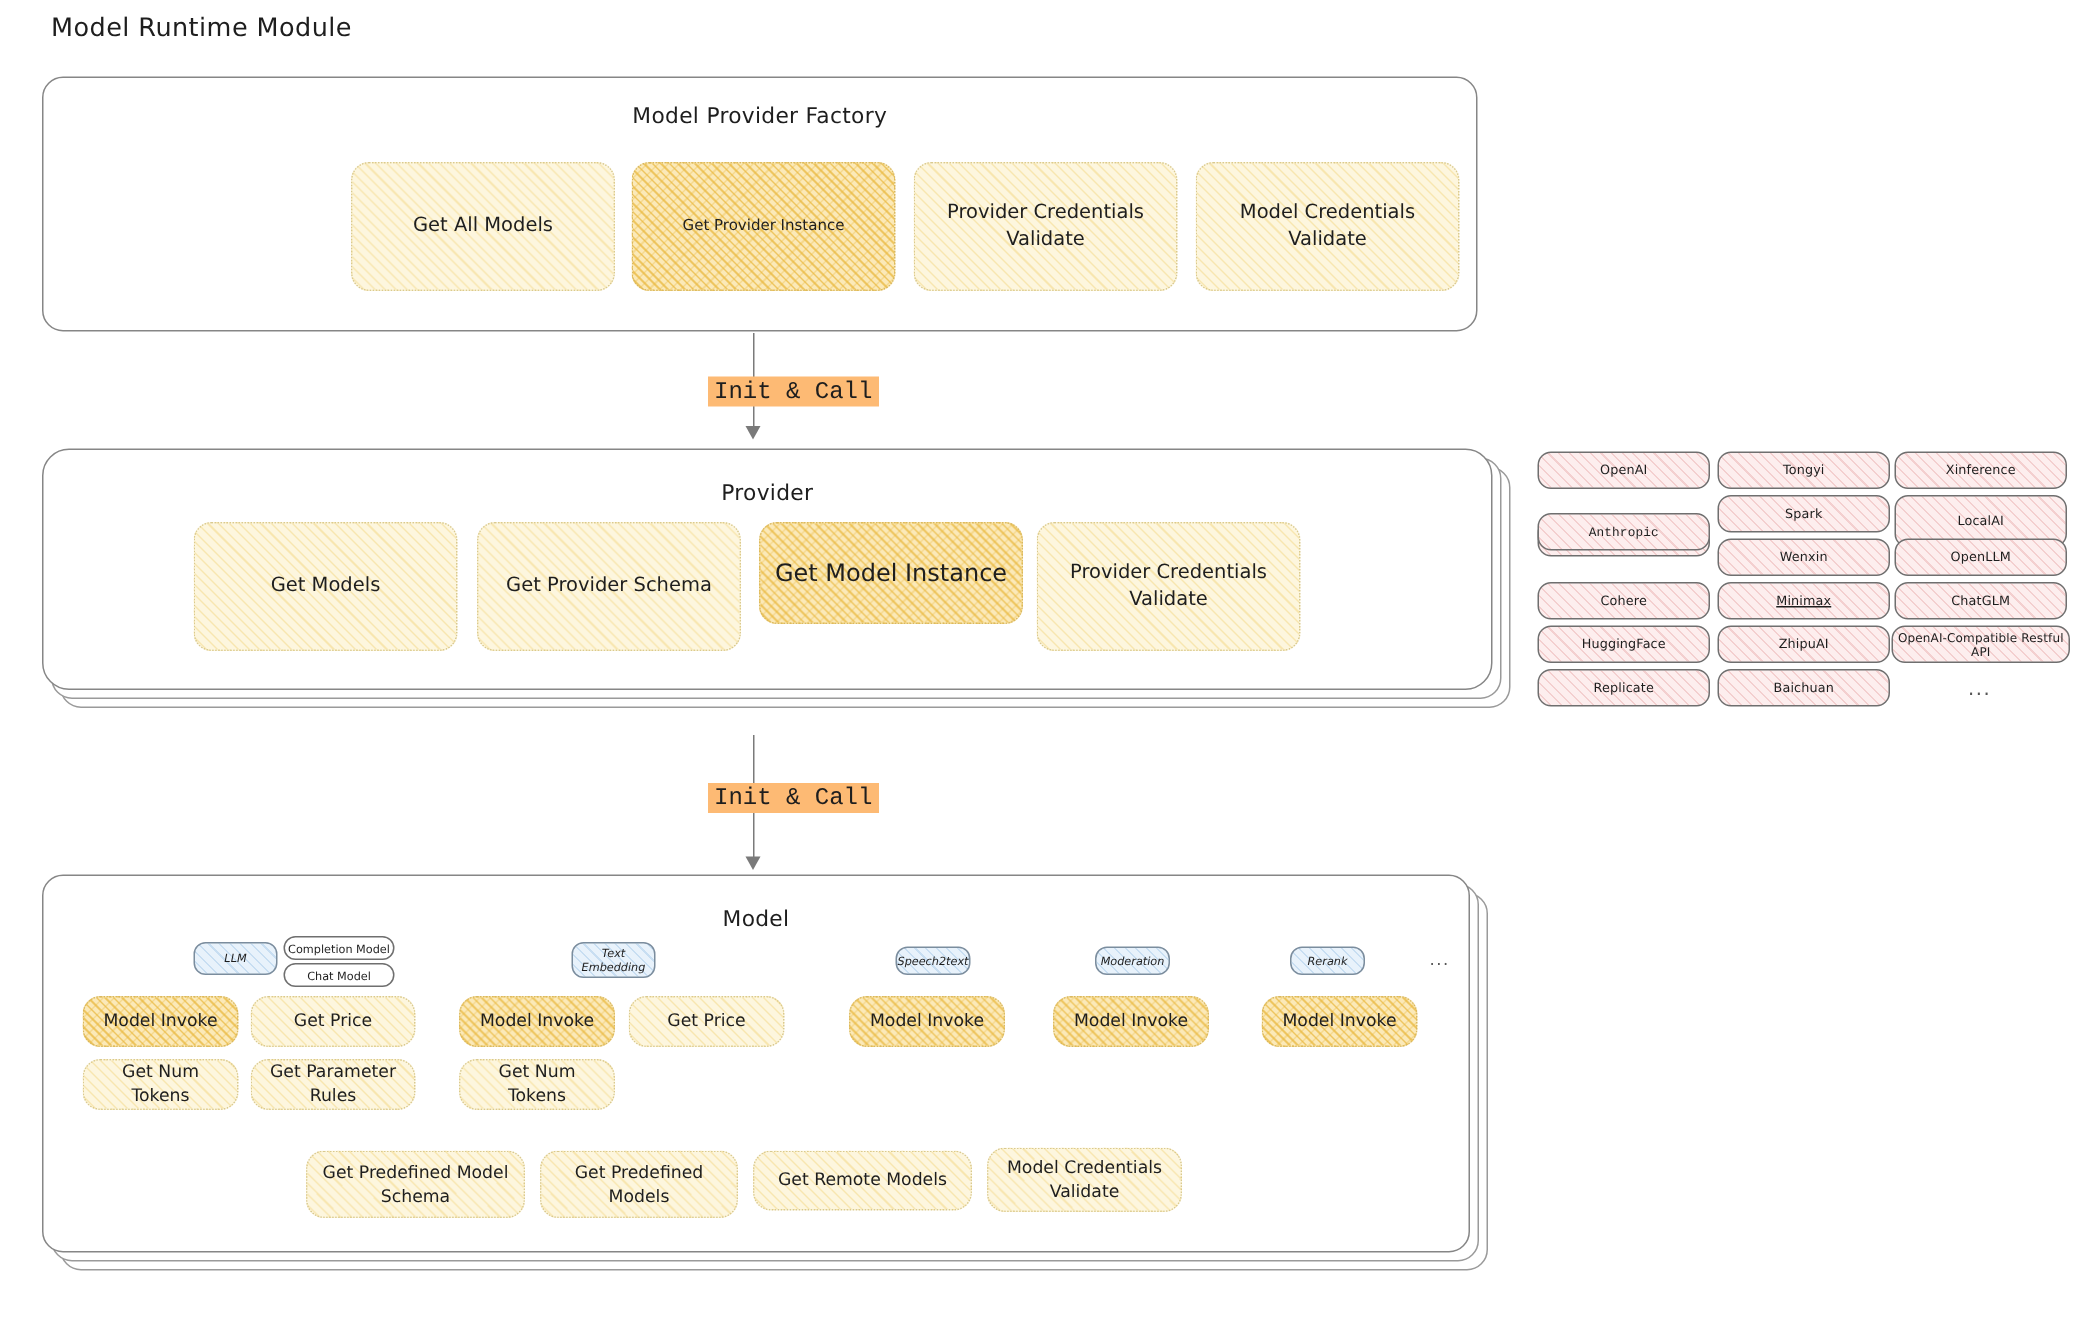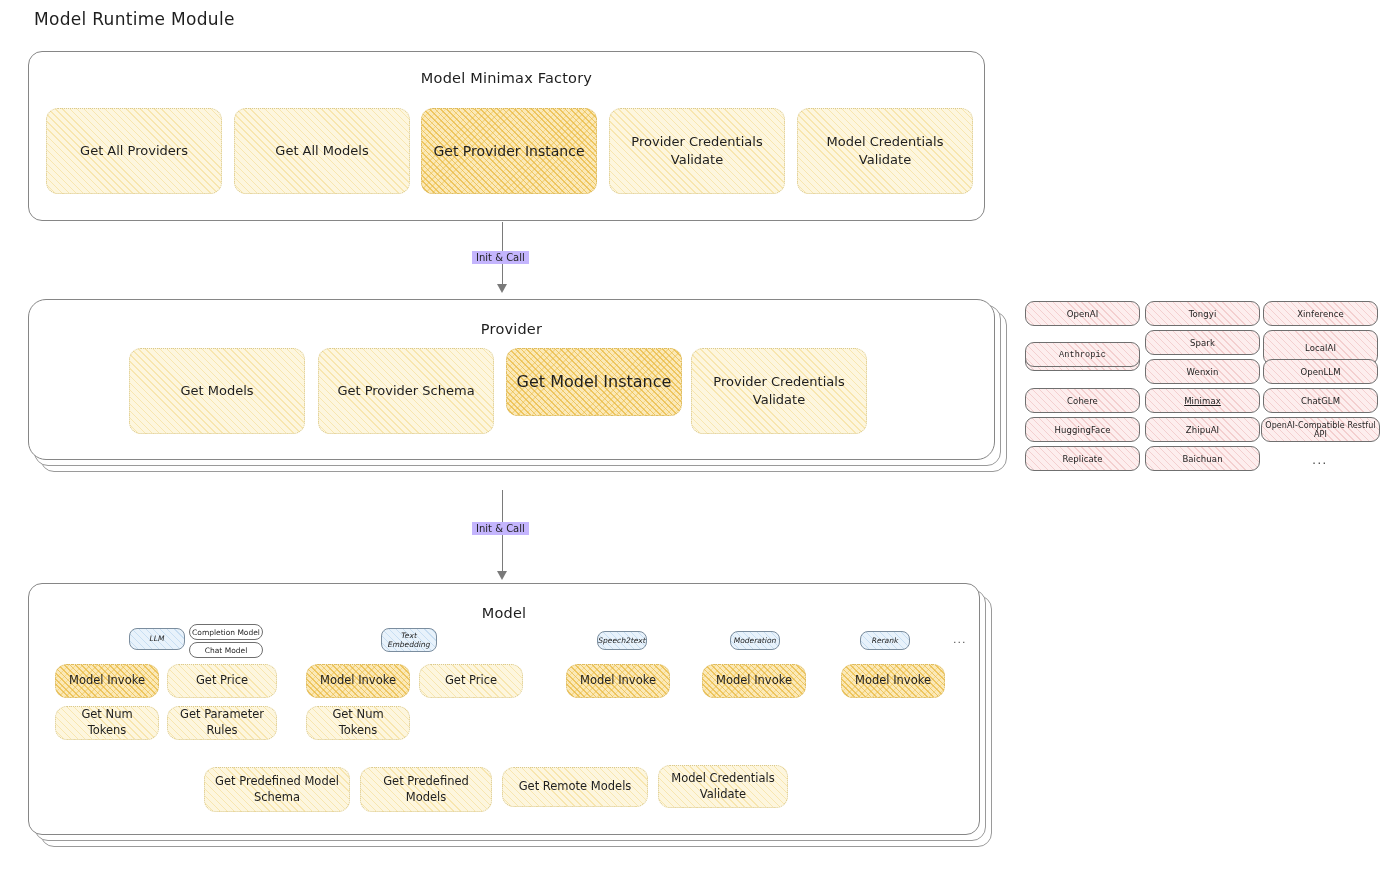--- a/index.html
+++ b/index.html
@@ -143,40 +143,40 @@
   }
   .arrow-head {
     position: absolute;
     width: 0; height: 0;
     border-left: 5px solid transparent;
     border-right: 5px solid transparent;
     border-top: 9px solid #7a7a7a;
   }
   .arrow-label {
     position: absolute;
-    font-size: 10px;
-    background: #c4b5fd;
+    font-size: 16px;
+    background: #fdba74;
     padding: 1px 4px;
     color: #1e1e1e;
     white-space: nowrap;
+    font-family: Liberation Mono, monospace;
   }
 </style>
 </head>
 <body>
 
 <div id="page-title">Model Runtime Module</div>
 
 <div class="sketch-box" style="left:28px; top:51px; width:957px; height:170px;">
-  <div class="container-title" style="top:18px;">Model Minimax Factory</div>
-
-  <div class="card card-light" style="left:17px; top:56px; width:176px; height:86px; font-size:13px;">Get All Providers</div>
+  <div class="container-title" style="top:18px;">Model Provider Factory</div>
+
 
   <div class="card card-light" style="left:205px; top:56px; width:176px; height:86px; font-size:13px;">Get All Models</div>
 
-  <div class="card card-strong" style="left:392px; top:56px; width:176px; height:86px; font-size:14px;">Get Provider Instance</div>
+  <div class="card card-strong" style="left:392px; top:56px; width:176px; height:86px; font-size:10px;">Get Provider Instance</div>
 
   <div class="card card-light" style="left:580px; top:56px; width:176px; height:86px; font-size:13px;">Provider Credentials Validate</div>
 
   <div class="card card-light" style="left:768px; top:56px; width:176px; height:86px; font-size:13px;">Model Credentials Validate</div>
 </div>
 
 <div class="arrow-line" style="left:502px; top:222px; height:68px;"></div>
 <div class="arrow-head" style="left:497px; top:284px;"></div>
 <div class="arrow-label" style="left:472px; top:251px;">Init &amp; Call</div>
 

